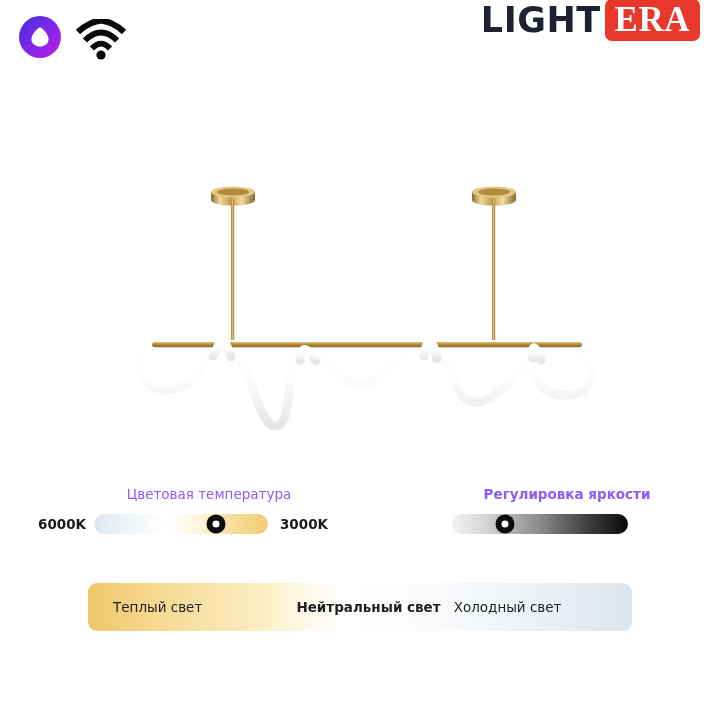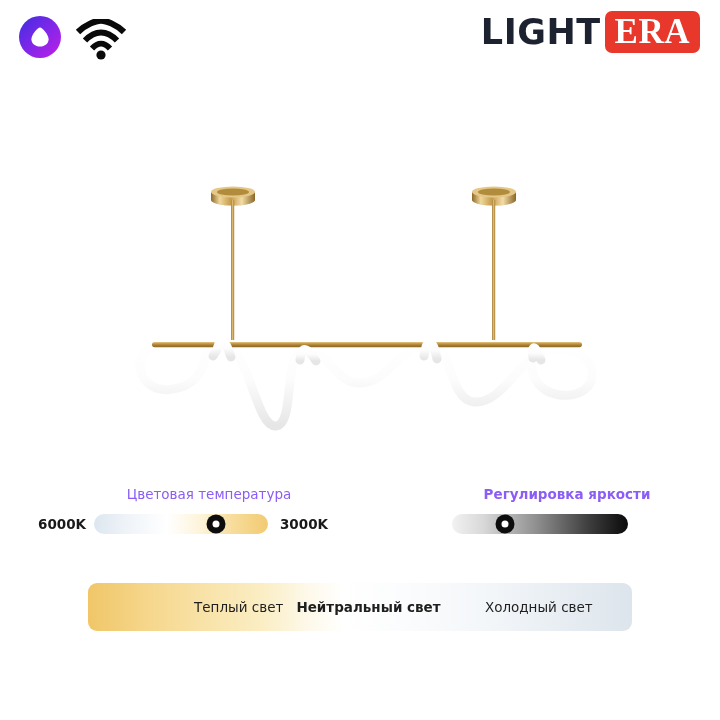--- a/index.html
+++ b/index.html
@@ -39,21 +39,21 @@
     position: absolute;
     left: 74px;
     top: 19px;
     width: 54px;
     height: 42px;
   }
 
   .brand-logo {
     position: absolute;
     right: 20px;
-    top: 12px;
+    top: 0;
     height: 40px;
     display: flex;
     align-items: center;
     margin-left: 24px;
   }
 
   .brand-light {
     font-family: "DejaVu Sans", sans-serif;
     font-size: 35px;
     font-weight: bold;
@@ -189,23 +189,23 @@
     flex: 1 1 0;
     display: flex;
     align-items: center;
     justify-content: center;
     font-size: 13.5px;
     font-family: "DejaVu Sans", sans-serif;
     color: #1f1f1f;
     white-space: nowrap;
     background: transparent;
   }
-  .mode-seg.warm    { justify-content: flex-end; padding-left: 25px; }
+  .mode-seg.warm    { justify-content: flex-start; padding-left: 25px; }
   .mode-seg.neutral { justify-content: center; font-weight: bold; }
-  .mode-seg.cold    { justify-content: center; padding-right: 8px; }
+  .mode-seg.cold    { justify-content: flex-start; padding-right: 8px; }
 </style>
 </head>
 <body>
 
 <div id="page">
 
   <div class="top-bar">
 
     <div class="alice-icon">
       <svg width="44" height="44" viewBox="0 0 44 44">

